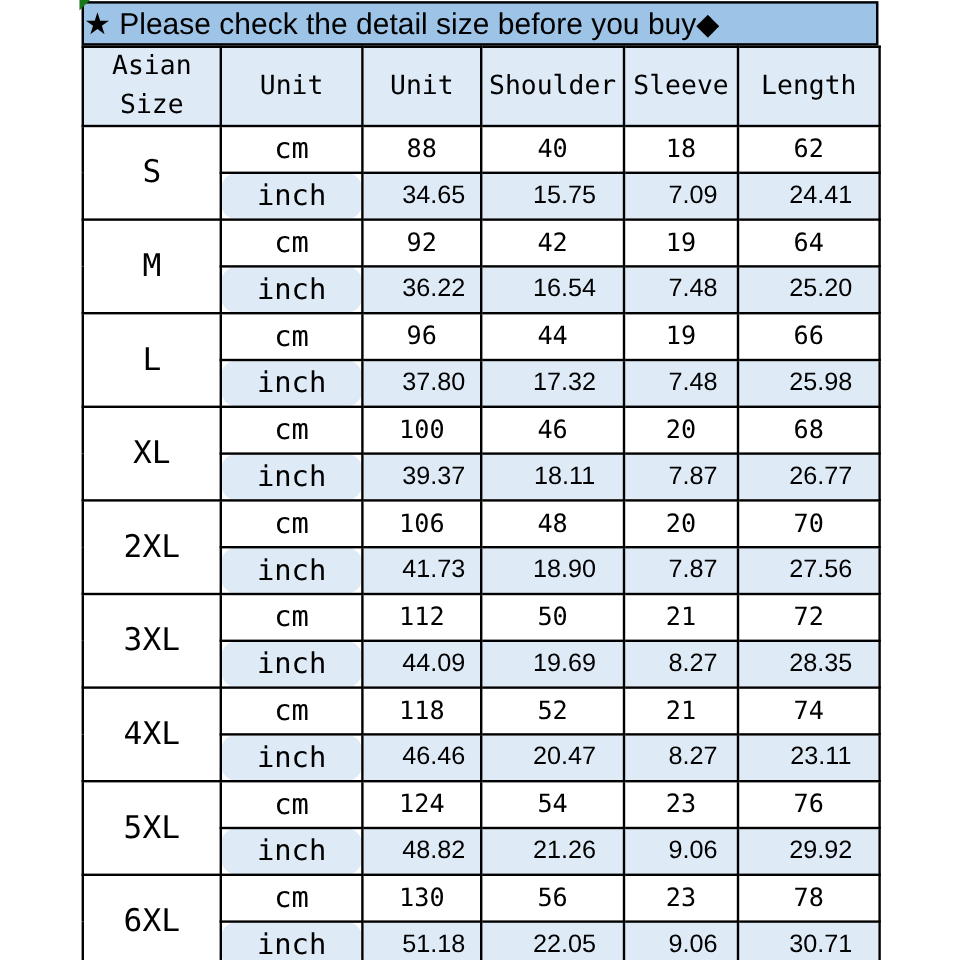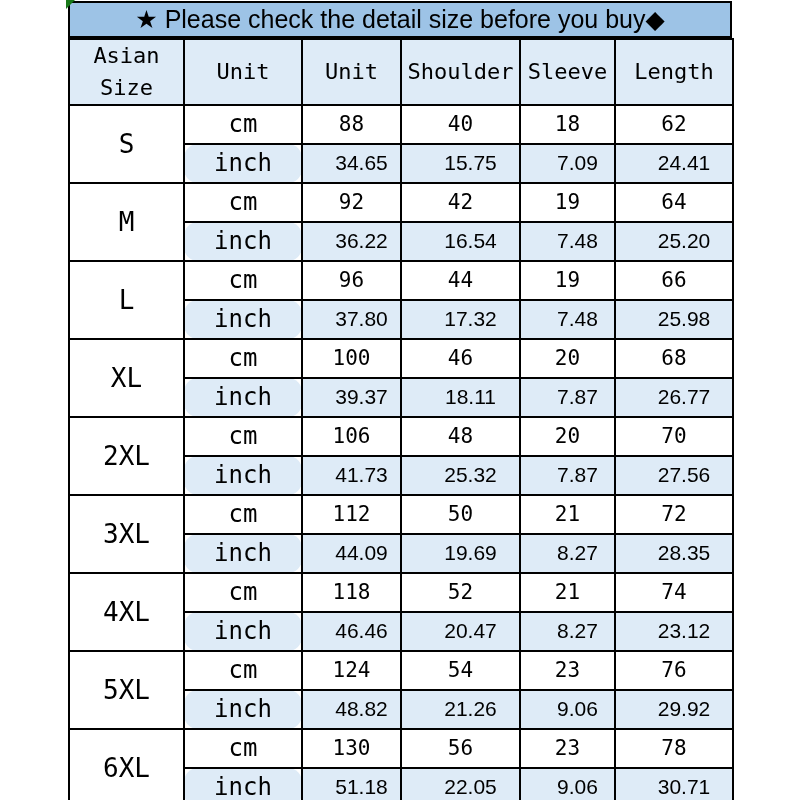--- a/index.html
+++ b/index.html
@@ -15,21 +15,20 @@
     position: absolute;
     left: 68px;
     top: 1px;
     width: 664px;
     height: 37px;
     box-sizing: border-box;
     background: var(--banner-bg, #9DC3E6);
     border: 2px solid var(--border-c, #000);
     display: flex;
     align-items: center;
-    justify-content: center;
     font-family: "Liberation Sans", sans-serif;
     font-size: 25px;
     color: #000;
     white-space: nowrap;
   }
   .corner-mark {
     position: absolute;
     left: 66px;
     top: 0;
     width: 9px;
@@ -163,21 +162,21 @@
         <td rowspan="2" class="size-cell">2XL</td>
         <td class="unit-cell">cm</td>
         <td class="num-cell">106</td>
         <td class="num-cell">48</td>
         <td class="num-cell">20</td>
         <td class="num-cell">70</td>
       </tr>
       <tr class="inch-row">
         <td class="unit-cell">inch</td>
         <td class="num-cell">41.73</td>
-        <td class="num-cell">25.32</td>
+        <td class="num-cell">18.90</td>
         <td class="num-cell">7.87</td>
         <td class="num-cell">27.56</td>
       </tr>
       <tr class="cm-row">
         <td rowspan="2" class="size-cell">3XL</td>
         <td class="unit-cell">cm</td>
         <td class="num-cell">112</td>
         <td class="num-cell">50</td>
         <td class="num-cell">21</td>
         <td class="num-cell">72</td>
@@ -195,21 +194,21 @@
         <td class="num-cell">118</td>
         <td class="num-cell">52</td>
         <td class="num-cell">21</td>
         <td class="num-cell">74</td>
       </tr>
       <tr class="inch-row">
         <td class="unit-cell">inch</td>
         <td class="num-cell">46.46</td>
         <td class="num-cell">20.47</td>
         <td class="num-cell">8.27</td>
-        <td class="num-cell">23.12</td>
+        <td class="num-cell">23.11</td>
       </tr>
       <tr class="cm-row">
         <td rowspan="2" class="size-cell">5XL</td>
         <td class="unit-cell">cm</td>
         <td class="num-cell">124</td>
         <td class="num-cell">54</td>
         <td class="num-cell">23</td>
         <td class="num-cell">76</td>
       </tr>
       <tr class="inch-row">

